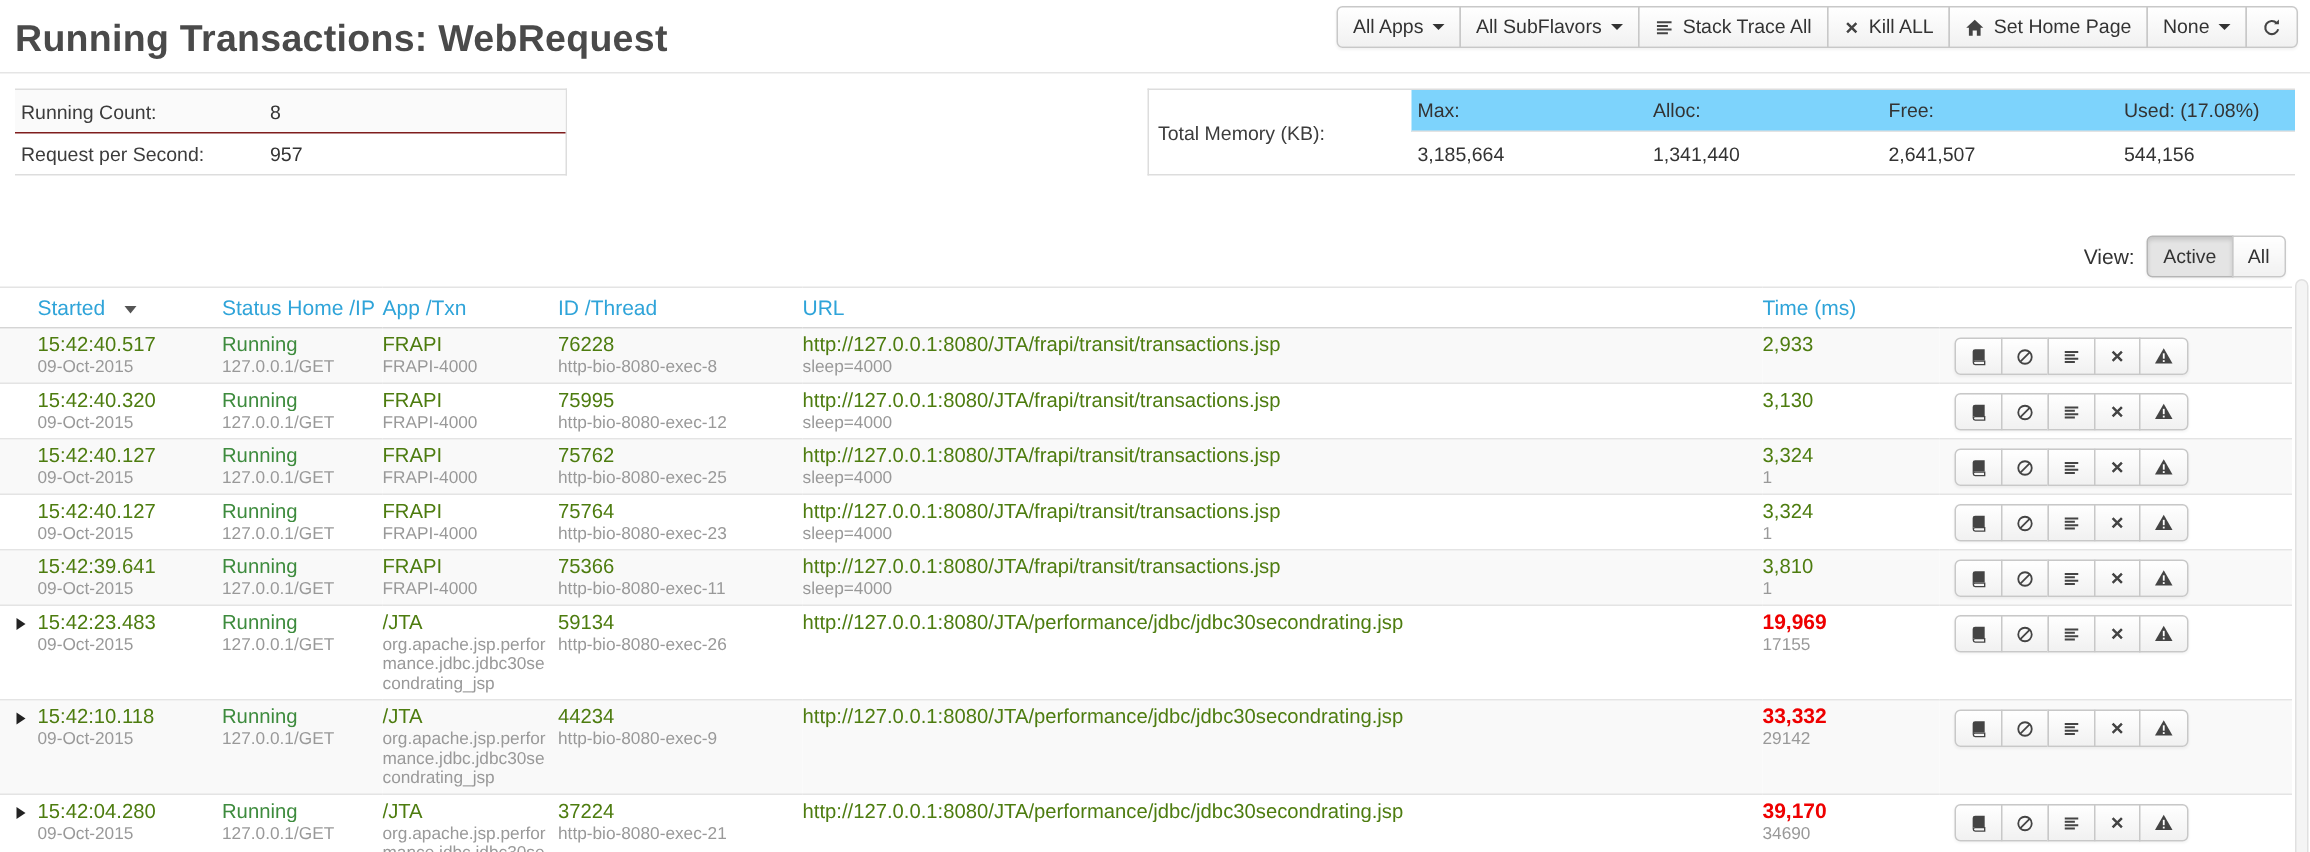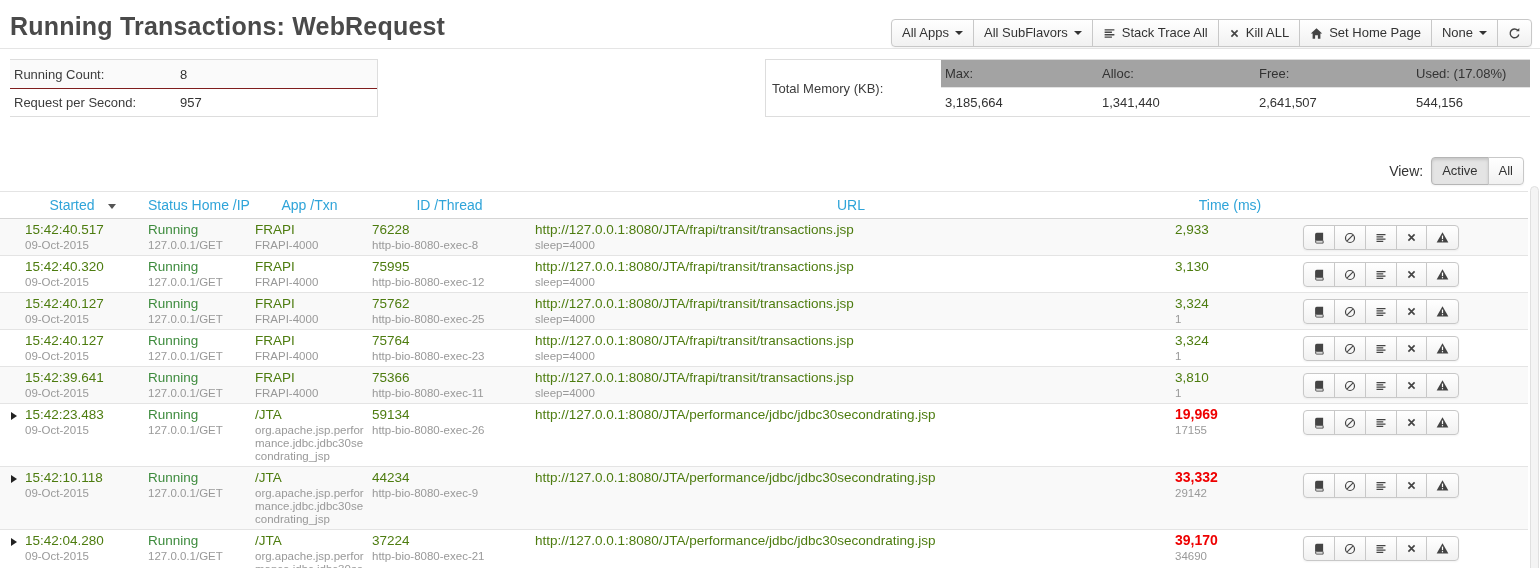--- a/index.html
+++ b/index.html
@@ -9,21 +9,21 @@
     color: #333; background: #fff; position: relative; font-size: 13px;
   }
 
   
   .page-header {
     position: relative; height: 49px;
     border-bottom: 1px solid #e5e5e5;
     padding: 12px 10px 0 10px;
   }
   .page-title { font-size: 25px; font-weight: bold; color: #4a4a4a; letter-spacing: .2px; }
-  .toolbar { position: absolute; right: 8px; top: 19px; }
+  .toolbar { position: absolute; right: 8px; top: 4px; }
 
   
   .btn {
     display: inline-flex; align-items: center; gap: 6px;
     padding: 5px 10px; font-size: 13px; line-height: 16px;
     color: #333; background: linear-gradient(#ffffff, #f1f1f1);
     border: 1px solid #c8c8c8; cursor: pointer;
     font-family: inherit; white-space: nowrap;
   }
   .btn-group { display: inline-flex; box-shadow: 0 1px 2px rgba(0,0,0,.05); border-radius: 4px; }
@@ -56,39 +56,39 @@
   .stat-value { color: #333; }
 
   .mem-panel {
     position: absolute; left: 765px; top: 0; width: 765px;
     display: flex;
     border-top: 1px solid #ddd; border-bottom: 1px solid #ddd; border-left: 1px solid #ddd;
   }
   .mem-label { width: 175px; display: flex; align-items: center; padding-left: 6px; color: #3c3c3c; }
   .mem-grid { flex: 1; }
   .mem-head, .mem-vals { display: flex; height: 28px; align-items: center; }
-  .mem-head { border-bottom: 1px solid #e3e3e3; background: #a3a3a3; }
+  .mem-head { border-bottom: 1px solid #e3e3e3; background: #7dd3fc; }
   .mem-head > div, .mem-vals > div { flex: 1; padding-left: 4px; }
   .mem-head > div:last-child, .mem-vals > div:last-child { flex: 0 0 118px; }
 
   
   .view-row {
     margin-top: 38px; height: 32px;
     display: flex; justify-content: flex-end; align-items: center;
     padding-right: 16px; gap: 8px;
   }
   .view-label { font-size: 14px; color: #333; }
 
   
   .tx-table {
     width: 1528px; border-collapse: collapse; table-layout: fixed;
     margin-top: 4px;
   }
   .tx-table th {
-    font-size: 14px; font-weight: normal; text-align: center;
+    font-size: 14px; font-weight: normal; text-align: left;
     color: var(--header-blue, #2fa4d9);
     padding: 5px 8px 5px 0;
     border-top: 1px solid #e4e4e4; border-bottom: 1px solid #d5d5d5;
     white-space: nowrap;
   }
   .tx-table th.col-started, .tx-table td.col-started { padding-left: 25px; }
   .sort-caret {
     display: inline-block; width: 0; height: 0; margin-left: 13px;
     border-left: 4px solid transparent; border-right: 4px solid transparent;
     border-top: 5px solid #555; vertical-align: middle;

